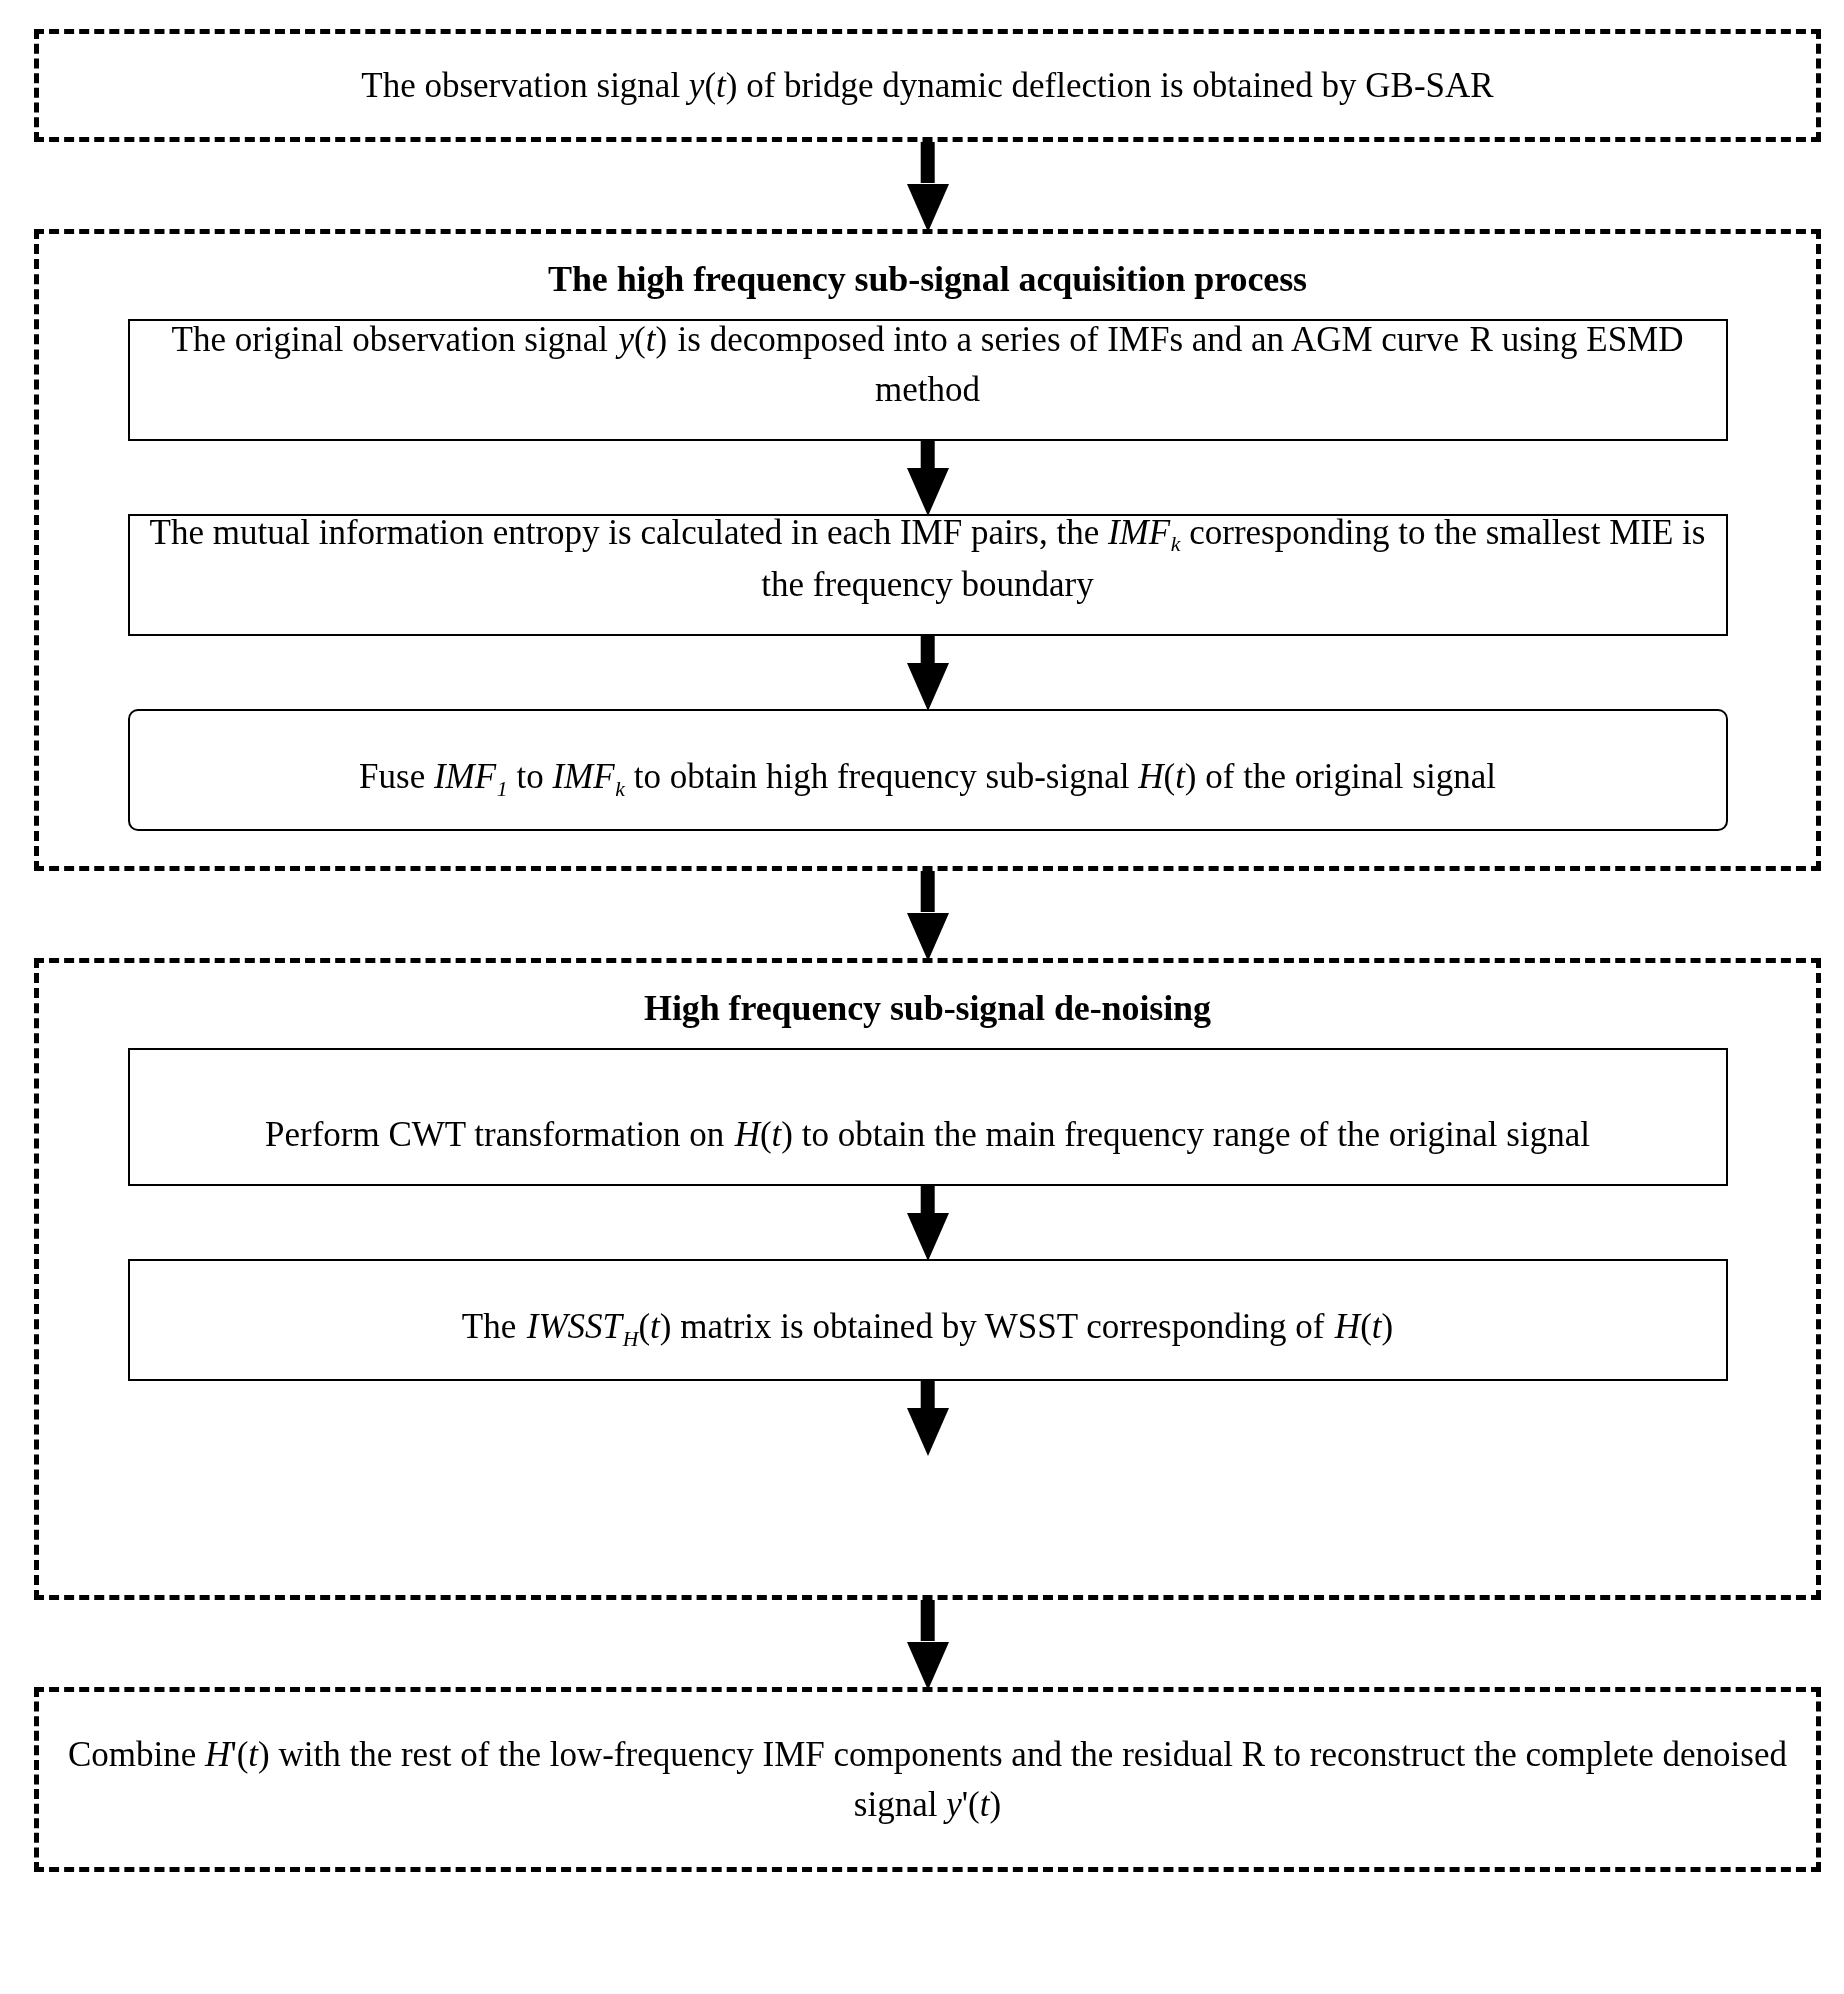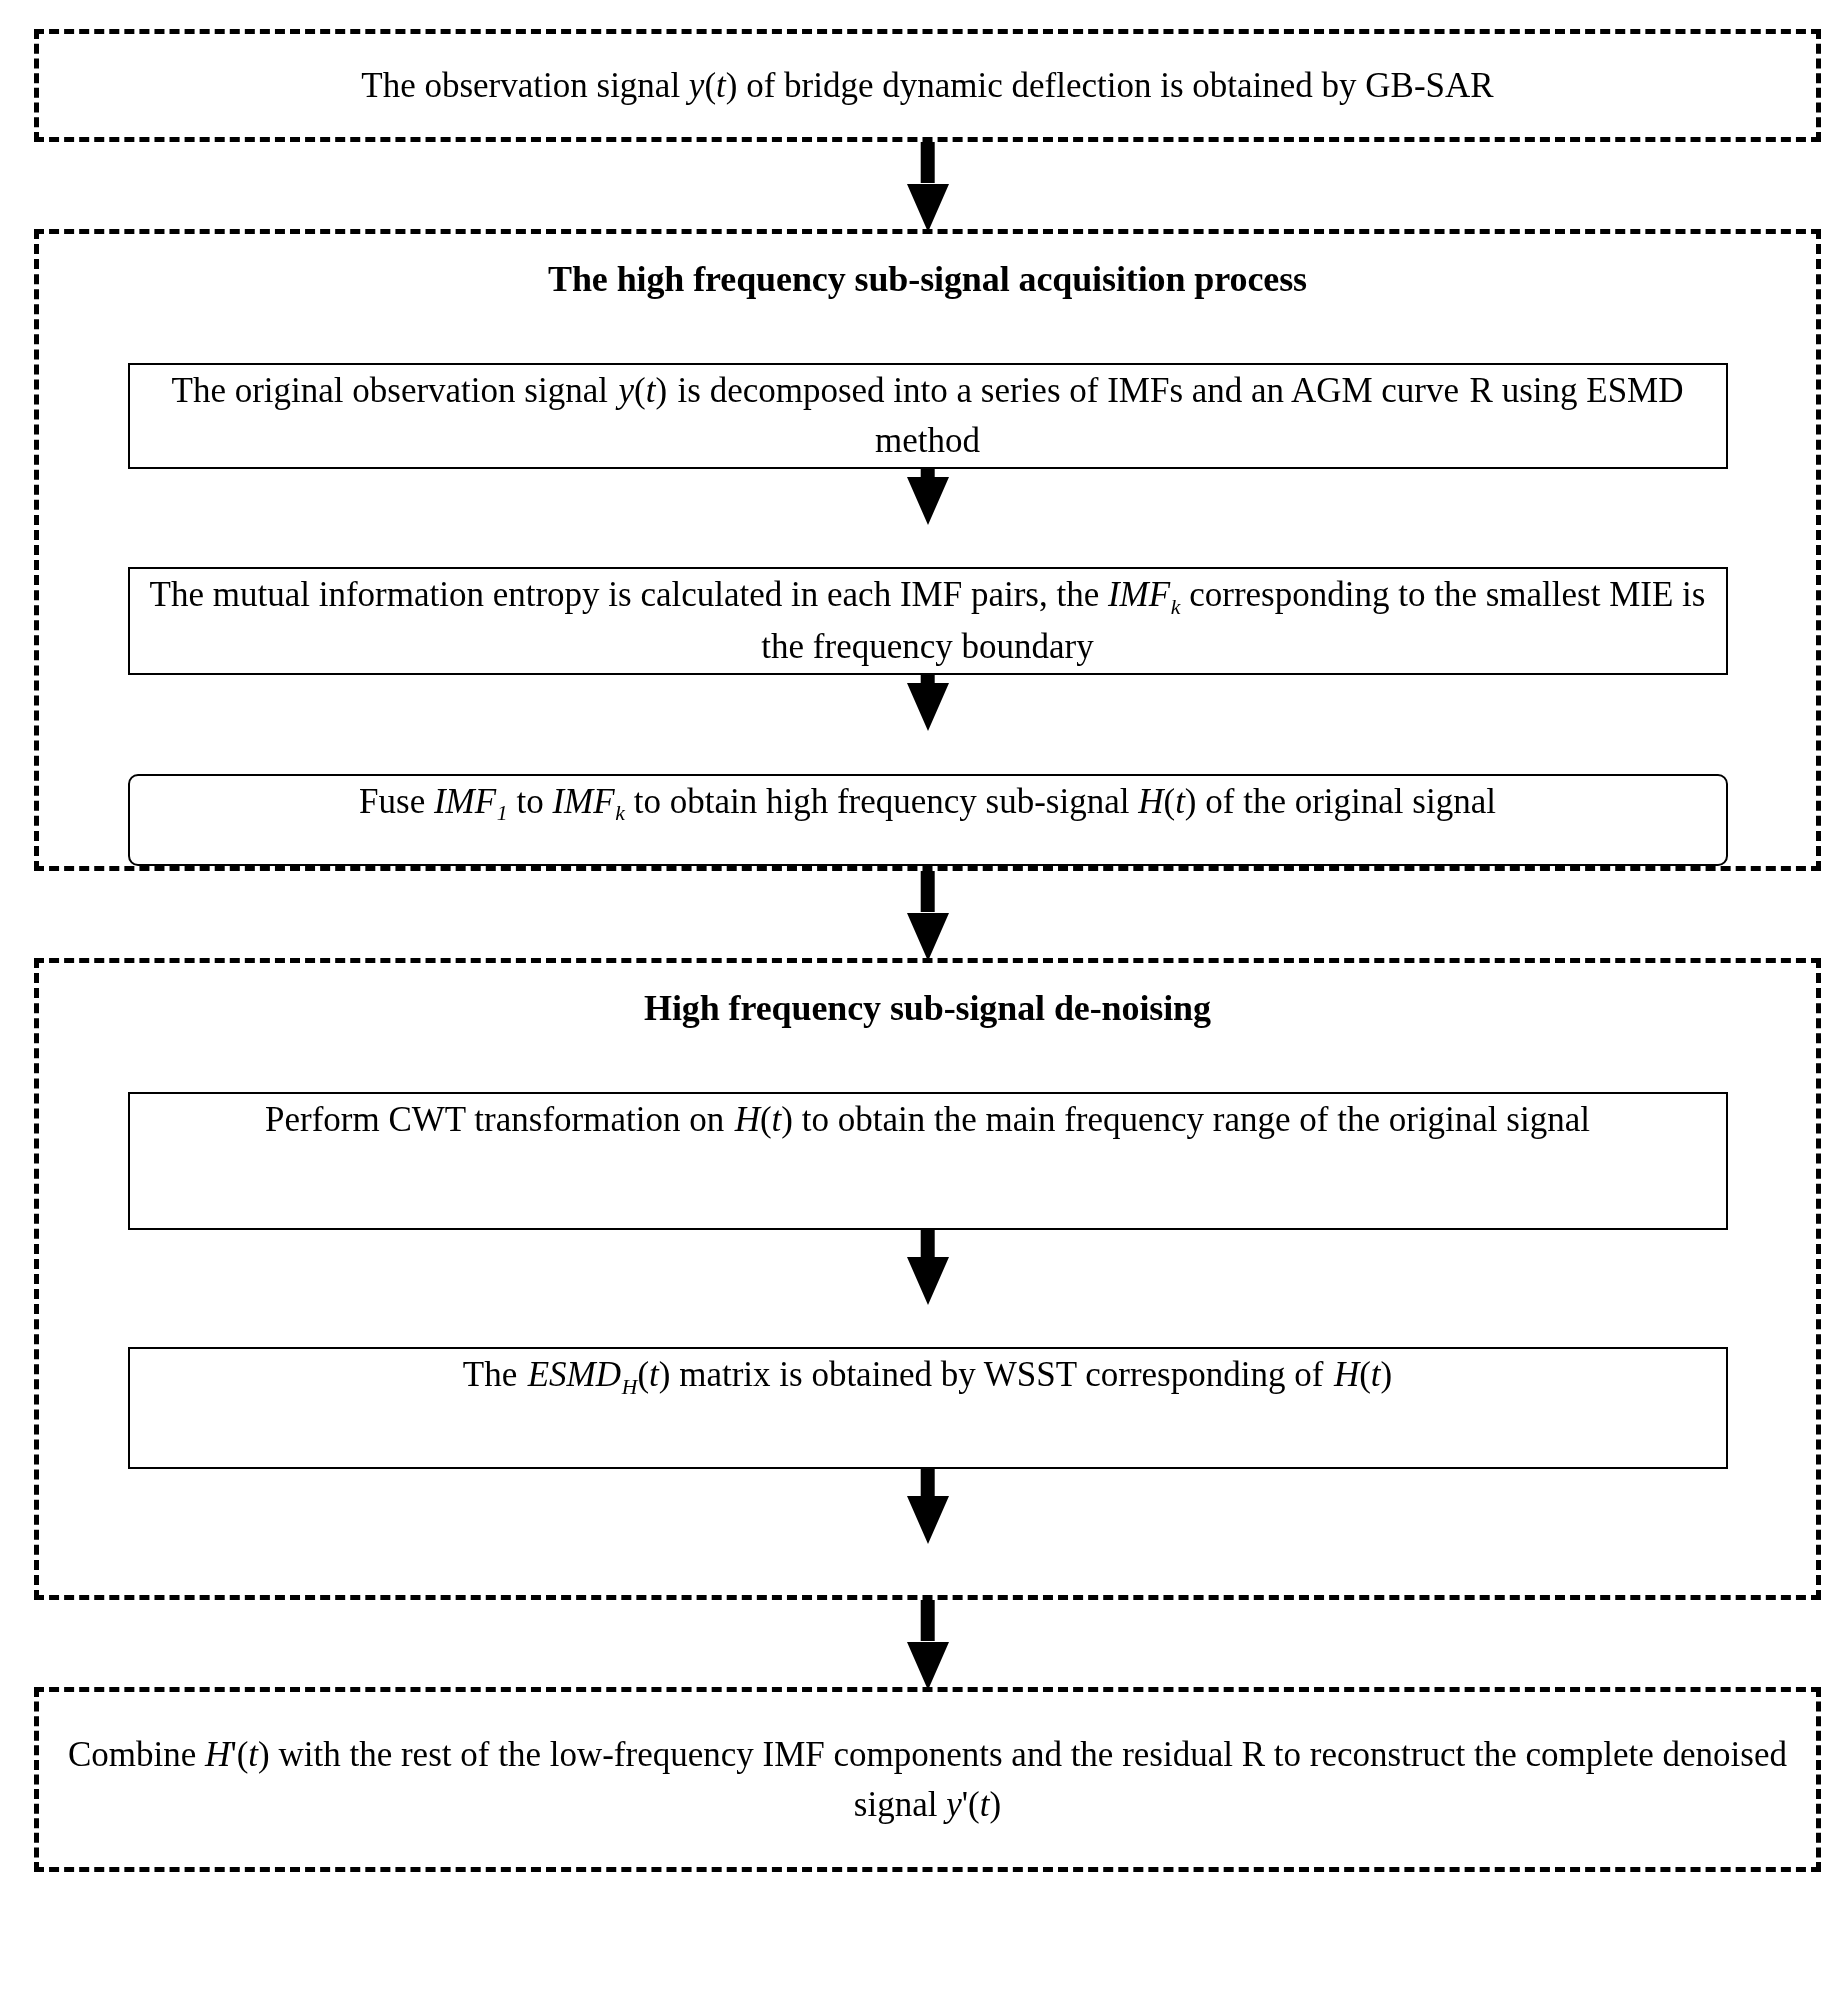--- a/index.html
+++ b/index.html
@@ -45,27 +45,26 @@
     margin-top: 25px;
     margin-bottom: 19px;
   }
 
   
   .box {
     box-sizing: border-box;
     border: 2.9px solid #000000;
     background: #ffffff;
     display: flex;
-    align-items: flex-start;
+    align-items: flex-end;
     justify-content: center;
     text-align: center;
     font-size: 35px;
     line-height: 1.42;
-    padding: 1px 19px;
-    margin-top: 44px;
+    padding: 25px 19px;
   }
 
   .box-inner {
     width: 100%;
     text-align: center;
   }
 
   
   .group .box {
     width: 1600px;
@@ -195,21 +194,21 @@
 
     <div class="arrow" style="height:73px;">
       <div class="arrow-inner">
         <div class="arrow-shaft" style="height:32px;"></div>
         <div class="arrow-head" style="bottom:-1.5px;"></div>
       </div>
     </div>
 
     <div class="box" style="height:122px;">
       <div class="box-inner">
-        <span>The</span><span class="sp"></span><span class="nb"><span class="var">ESMD</span><span class="sub">H</span><span>(</span><span class="var">t</span><span>)</span></span><span> matrix is obtained by WSST corresponding of</span><span class="sp"></span><span class="nb"><span class="var">H</span><span>(</span><span class="var">t</span><span>)</span></span>
+        <span>The</span><span class="sp"></span><span class="nb"><span class="var">IWSST</span><span class="sub">H</span><span>(</span><span class="var">t</span><span>)</span></span><span> matrix is obtained by WSST corresponding of</span><span class="sp"></span><span class="nb"><span class="var">H</span><span>(</span><span class="var">t</span><span>)</span></span>
       </div>
     </div>
 
     <div class="arrow" style="height:73px;">
       <div class="arrow-inner">
         <div class="arrow-shaft" style="height:32px;"></div>
         <div class="arrow-head" style="bottom:-1.5px;"></div>
       </div>
     </div>
 

